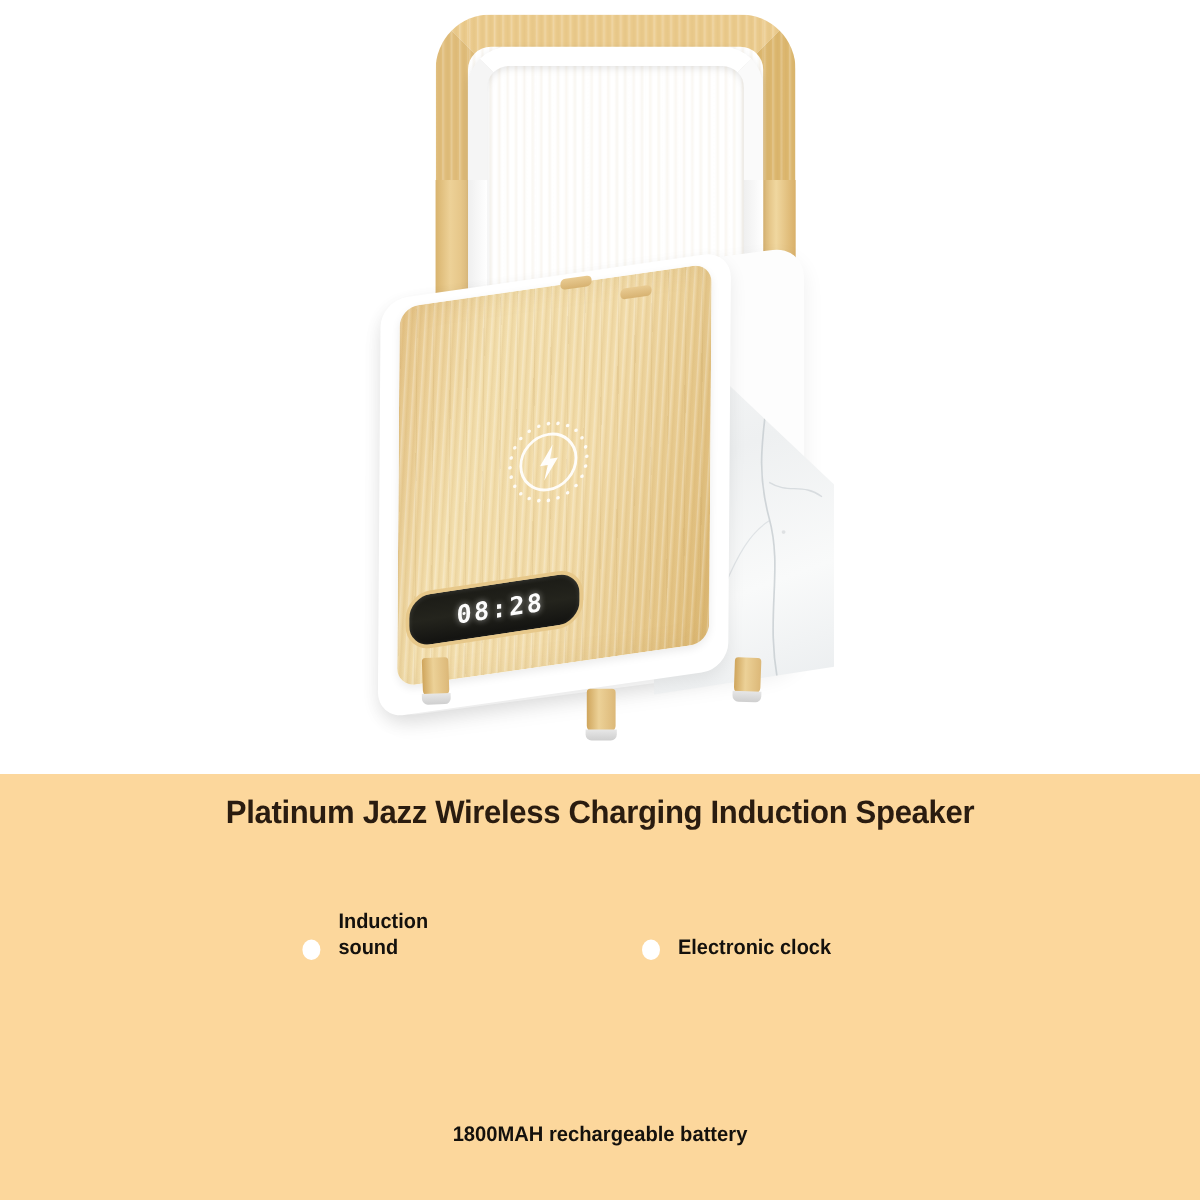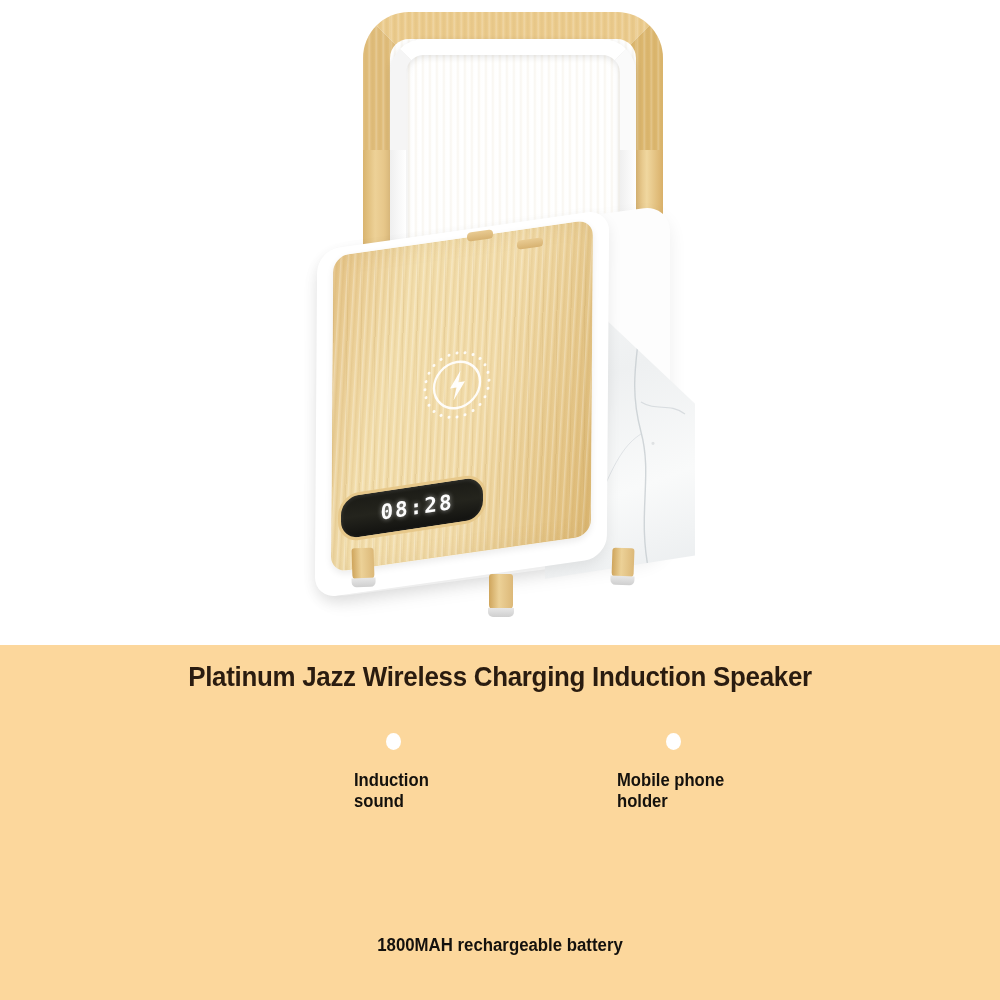--- a/index.html
+++ b/index.html
@@ -264,23 +264,22 @@
     top: 88px;
     left: 252px;
     width: 560px;
     display: grid;
     grid-template-columns: 283px 277px;
     grid-auto-rows: 67px;
   }
 
   .feature {
     display: flex;
-    align-items: center;
-    gap: 20px;
-    flex-direction: column;
+    align-items: flex-end;
+    gap: 15px;
   }
   .feature-dot {
     flex: 0 0 auto;
     width: 15px;
     height: 17px;
     border-radius: 50%;
     background: #ffffff;
   }
   .feature-label {
     font-size: 17.5px;
@@ -388,23 +387,22 @@
 
     <div class="feature">
       <span class="feature-dot"></span>
       <span class="feature-label">Induction
 sound</span>
     </div>
 
 
 
 
-
     <div class="feature">
       <span class="feature-dot"></span>
-      <span class="feature-label">Mobile phone
-holder</span>
+      <span class="feature-label">Electronic clock</span>
     </div>
+
 
   </div>
 
   <div id="battery-note">1800MAH rechargeable battery</div>
 </div>
 
 </body></html>

